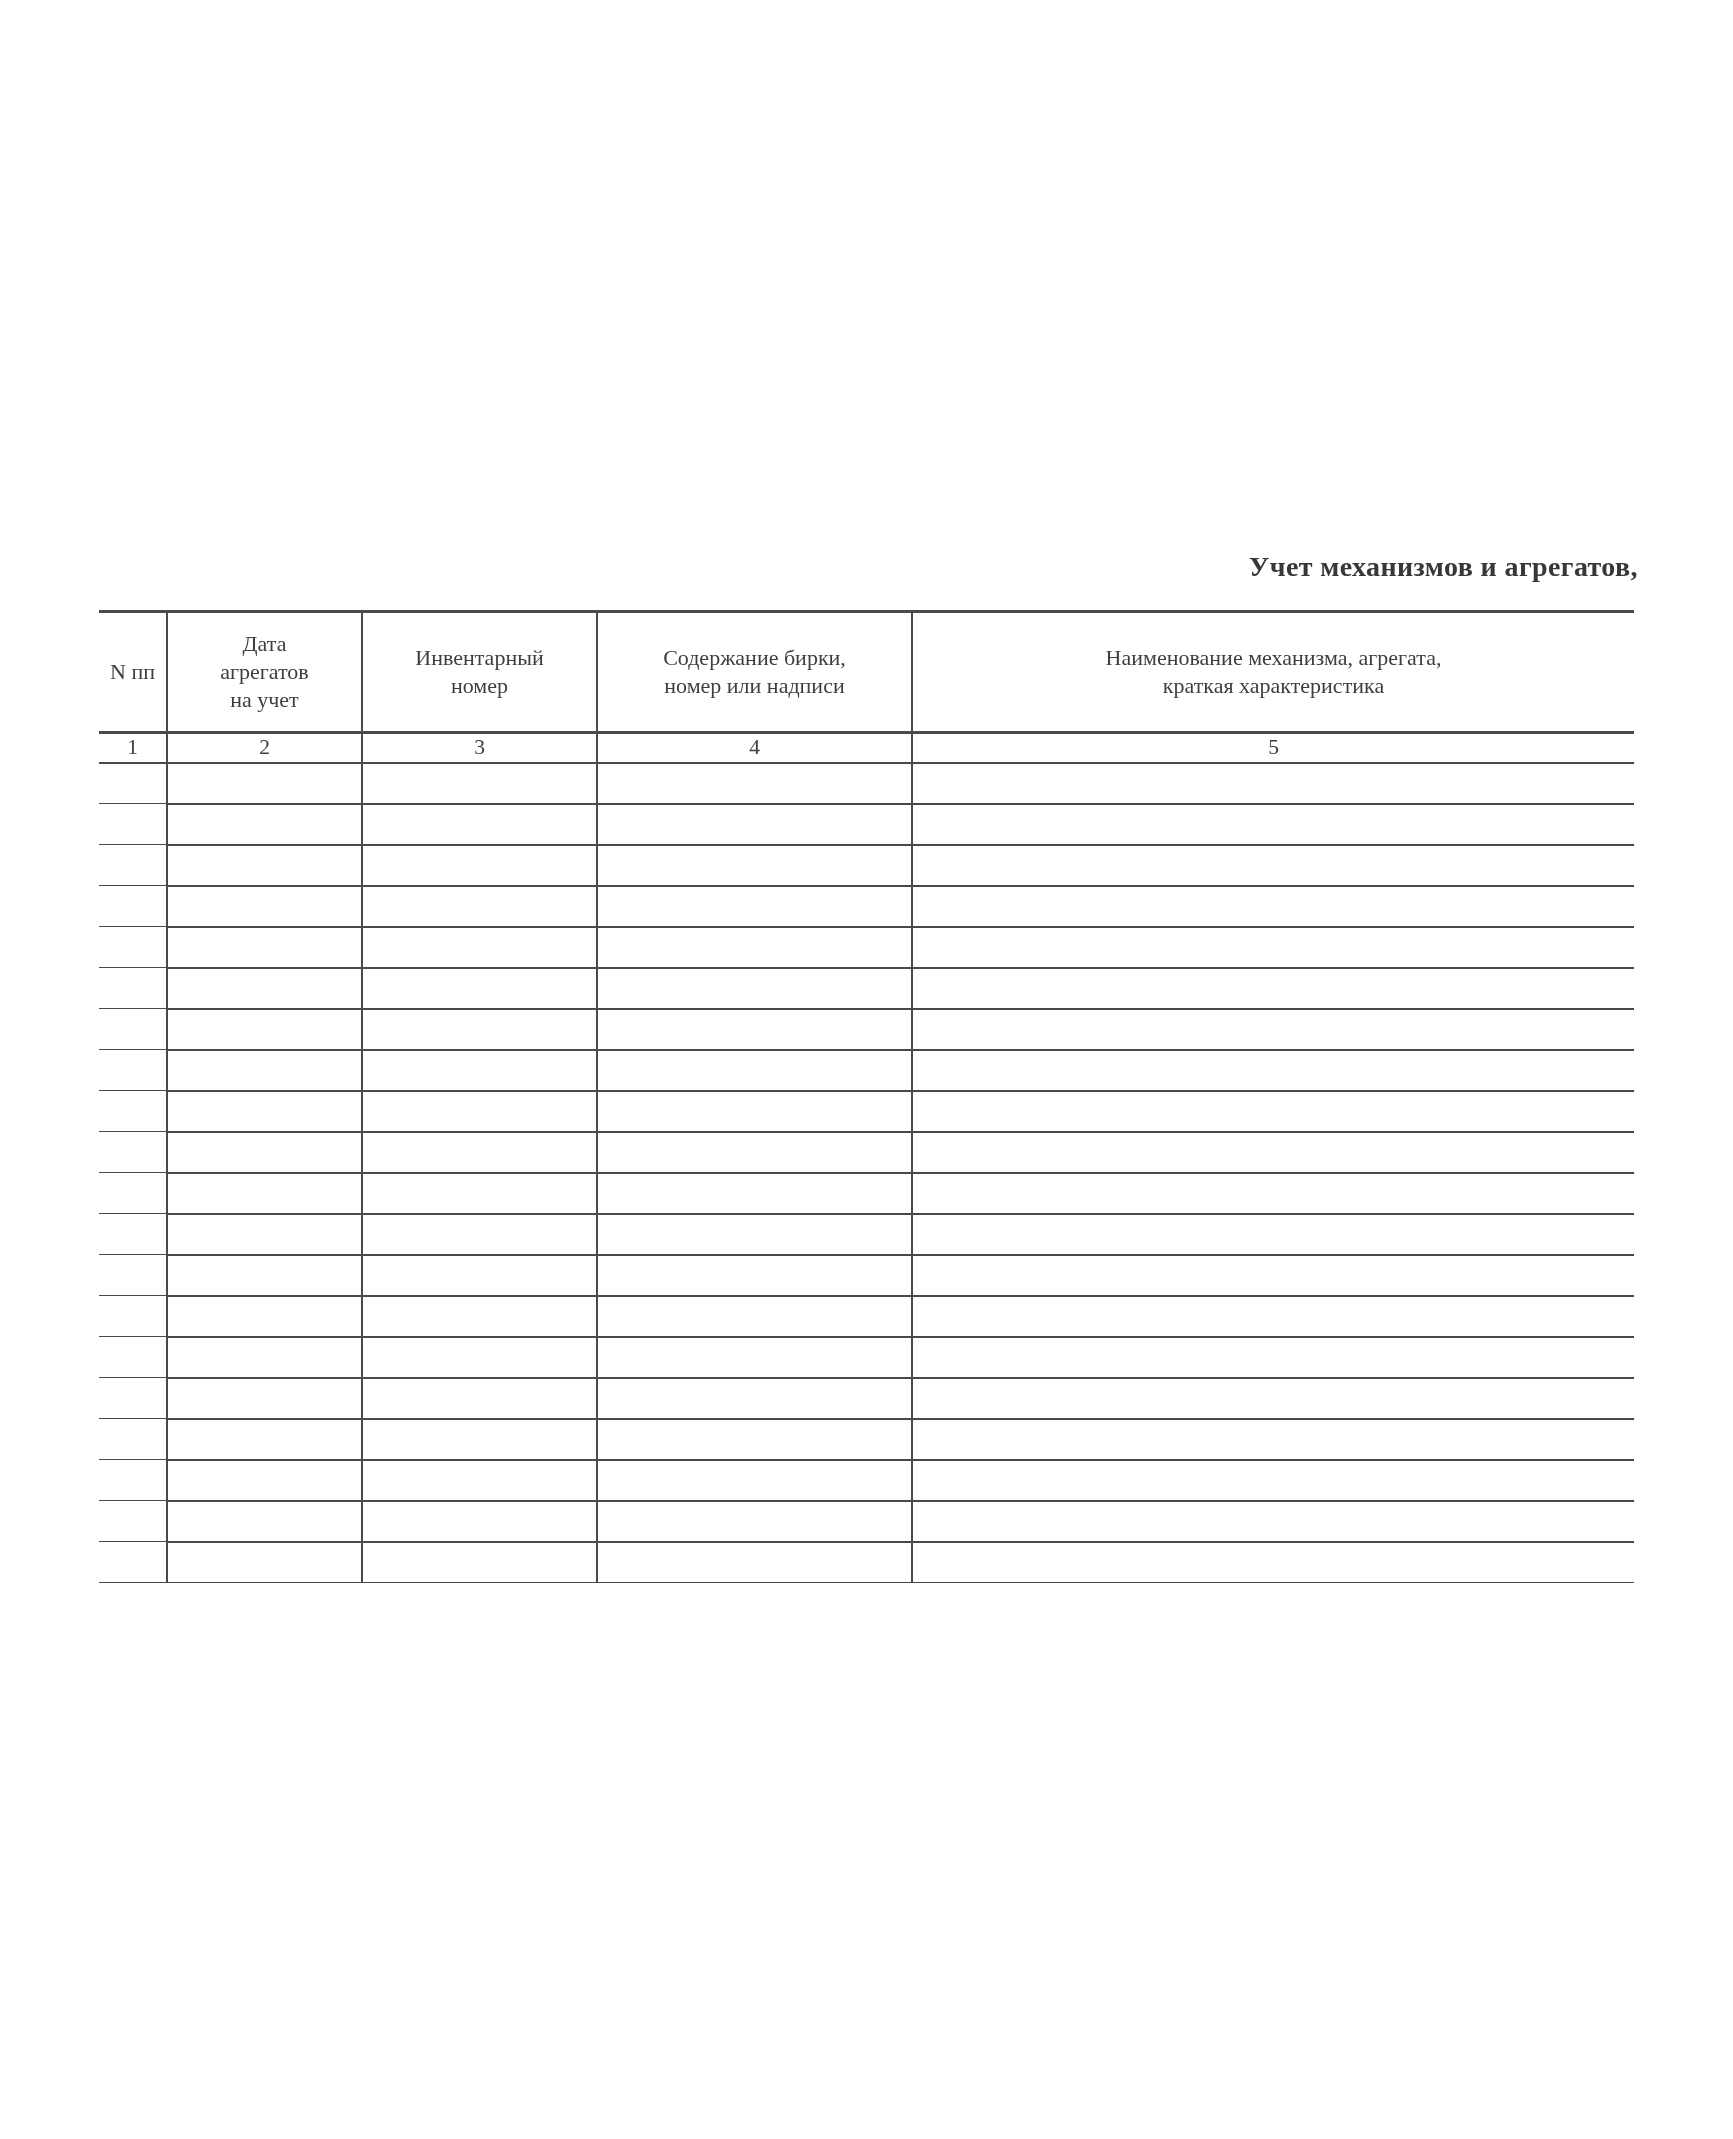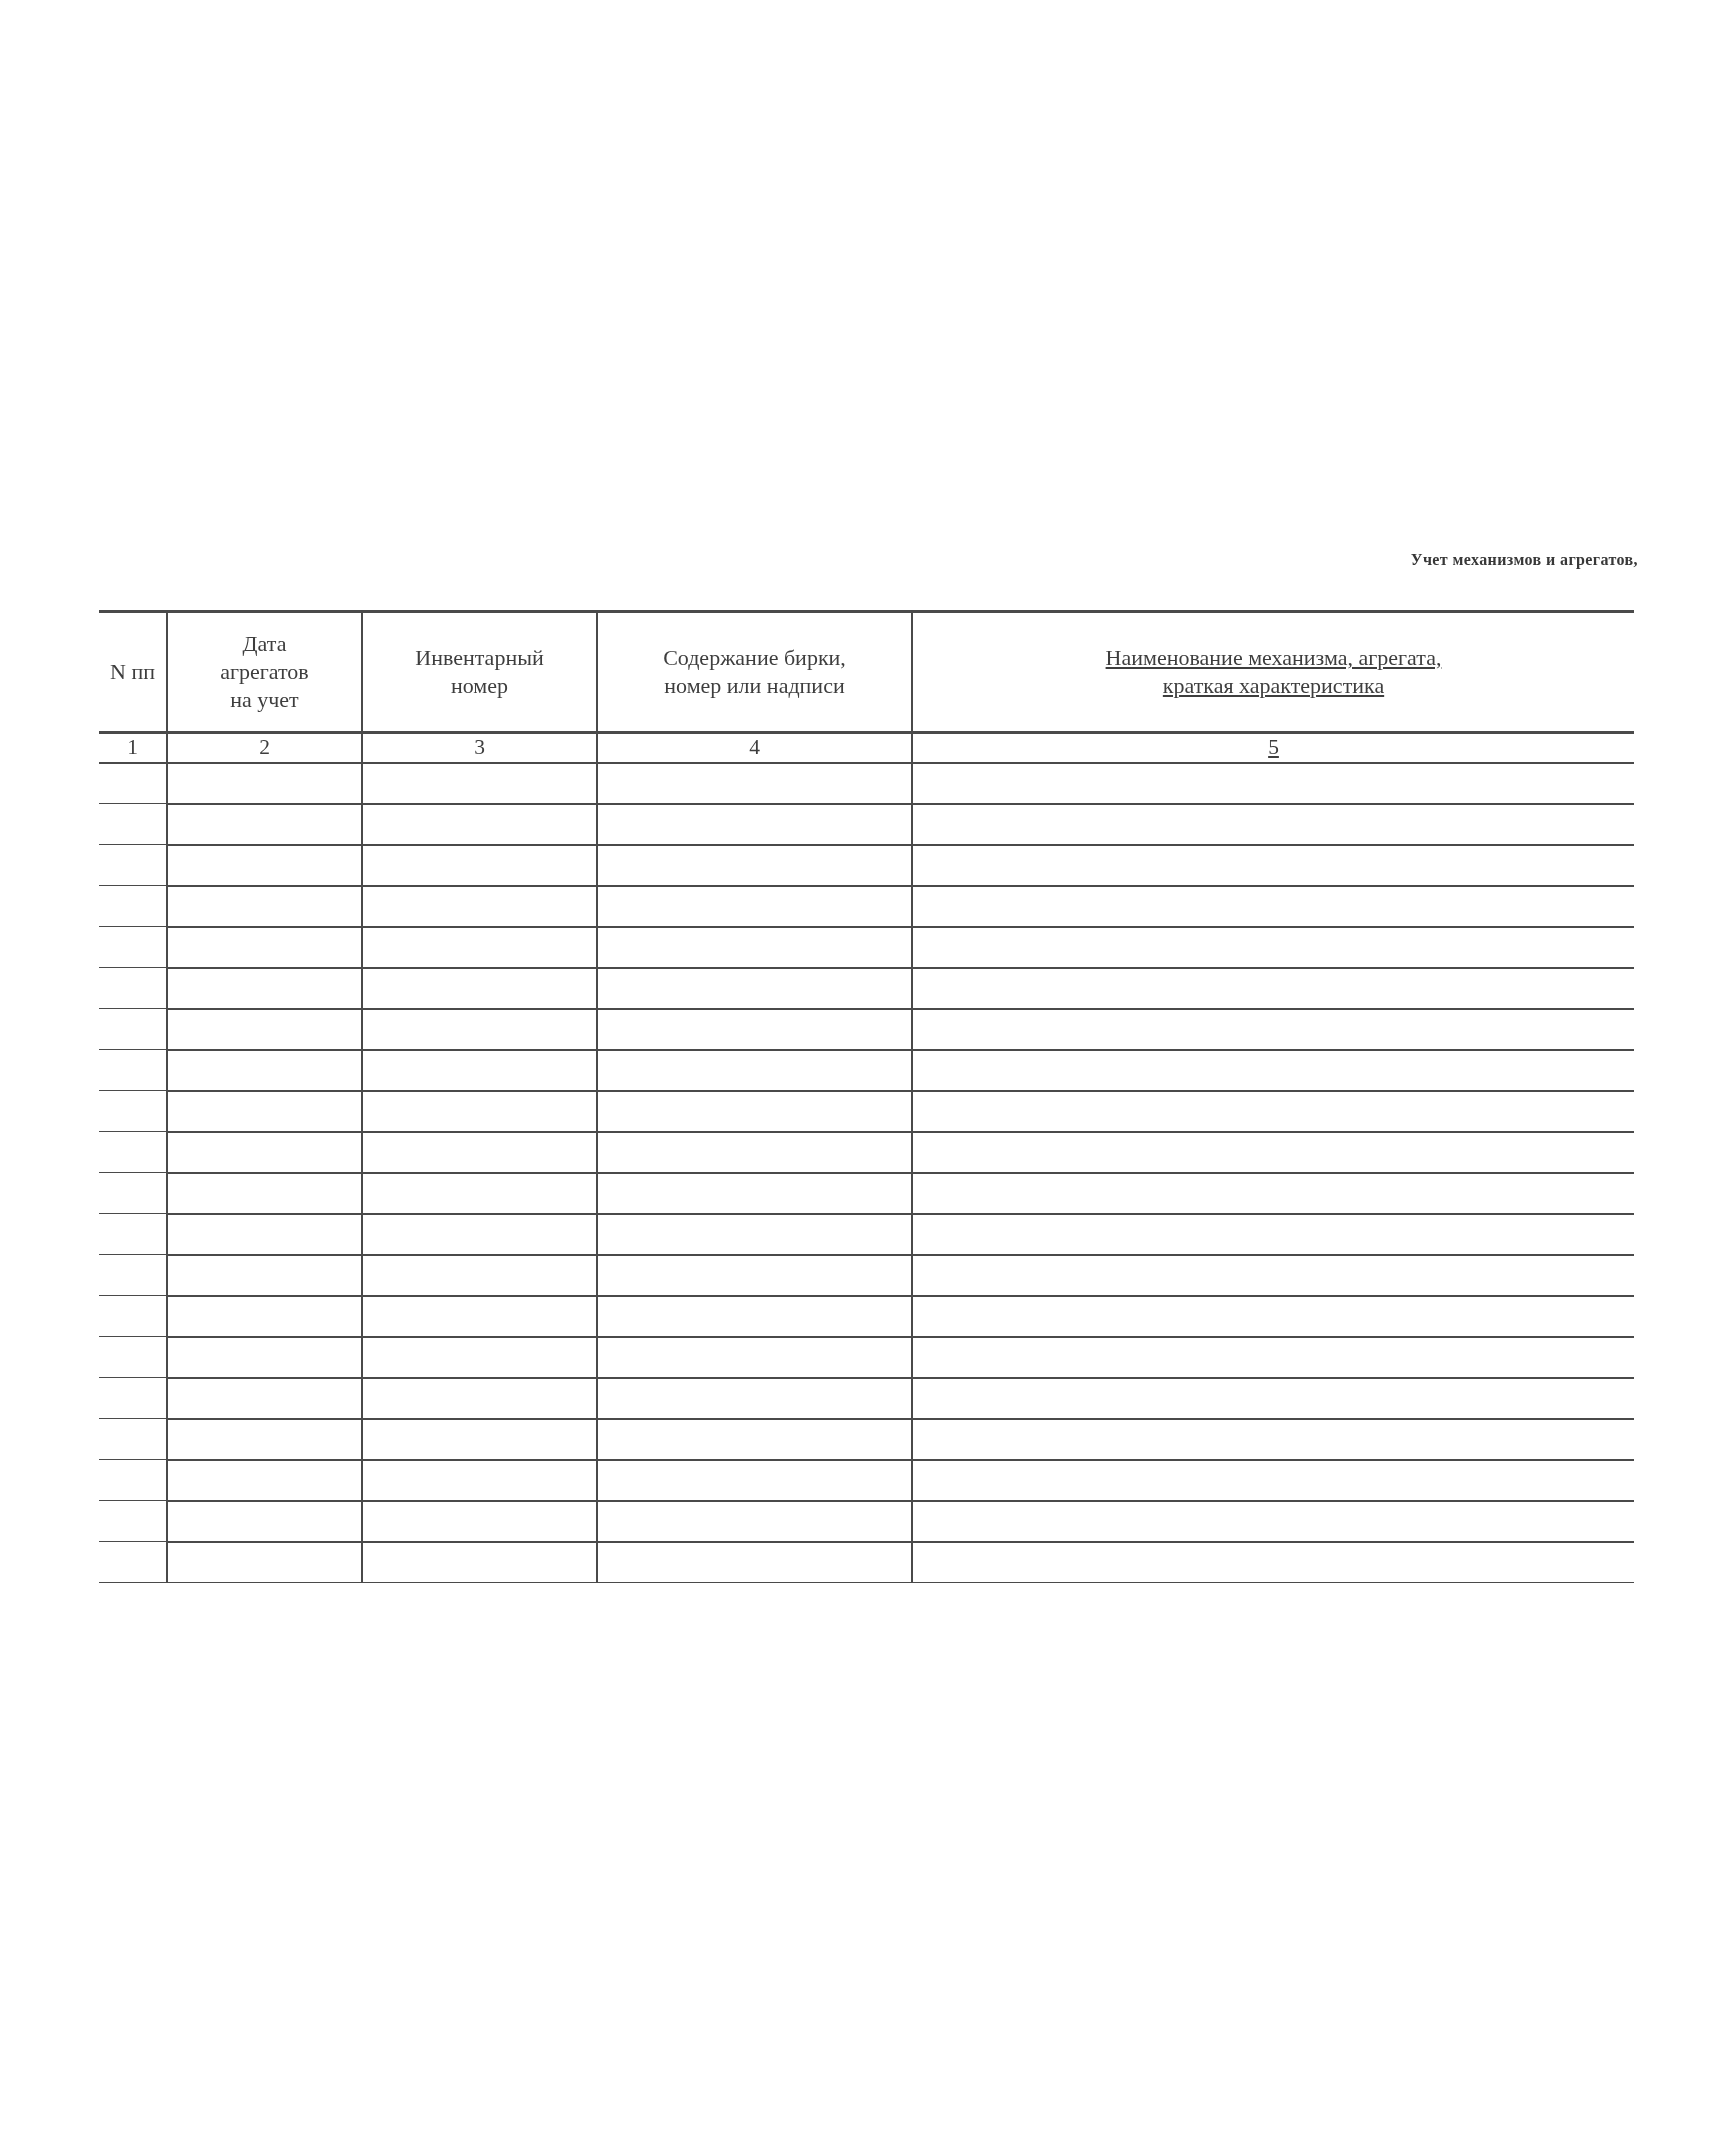--- a/index.html
+++ b/index.html
@@ -9,21 +9,21 @@
     width: 1733px;
     height: 2140px;
     font-family: "Liberation Serif", "DejaVu Serif", serif;
     color: #3e3e3e;
     overflow: hidden;
   }
   .doc-title {
     position: absolute;
     top: 551px;
     right: 95px;
-    font-size: 16px;
+    font-size: 28px;
     font-weight: bold;
     color: #383838;
     letter-spacing: 0.4px;
     white-space: nowrap;
   }
   table.form-table {
     position: absolute;
     left: 99px;
     top: 610px;
     width: 1535px;
@@ -34,21 +34,21 @@
   }
   .form-table th,
   .form-table td {
     border-right: 2.2px solid #4a4a4a;
     padding: 0;
     vertical-align: middle;
     text-align: center;
     overflow: hidden;
   }
   .form-table th:last-child,
-  .form-table td:last-child { border-right: none; text-decoration: underline; }
+  .form-table td:last-child { border-right: none; }
 
   tr.header-row th {
     height: 121px;
     font-weight: normal;
     font-size: 22px;
     line-height: 28px;
     white-space: pre-line;
     border-bottom: 3.7px solid #4a4a4a;
   }
   tr.numbers-row td {

